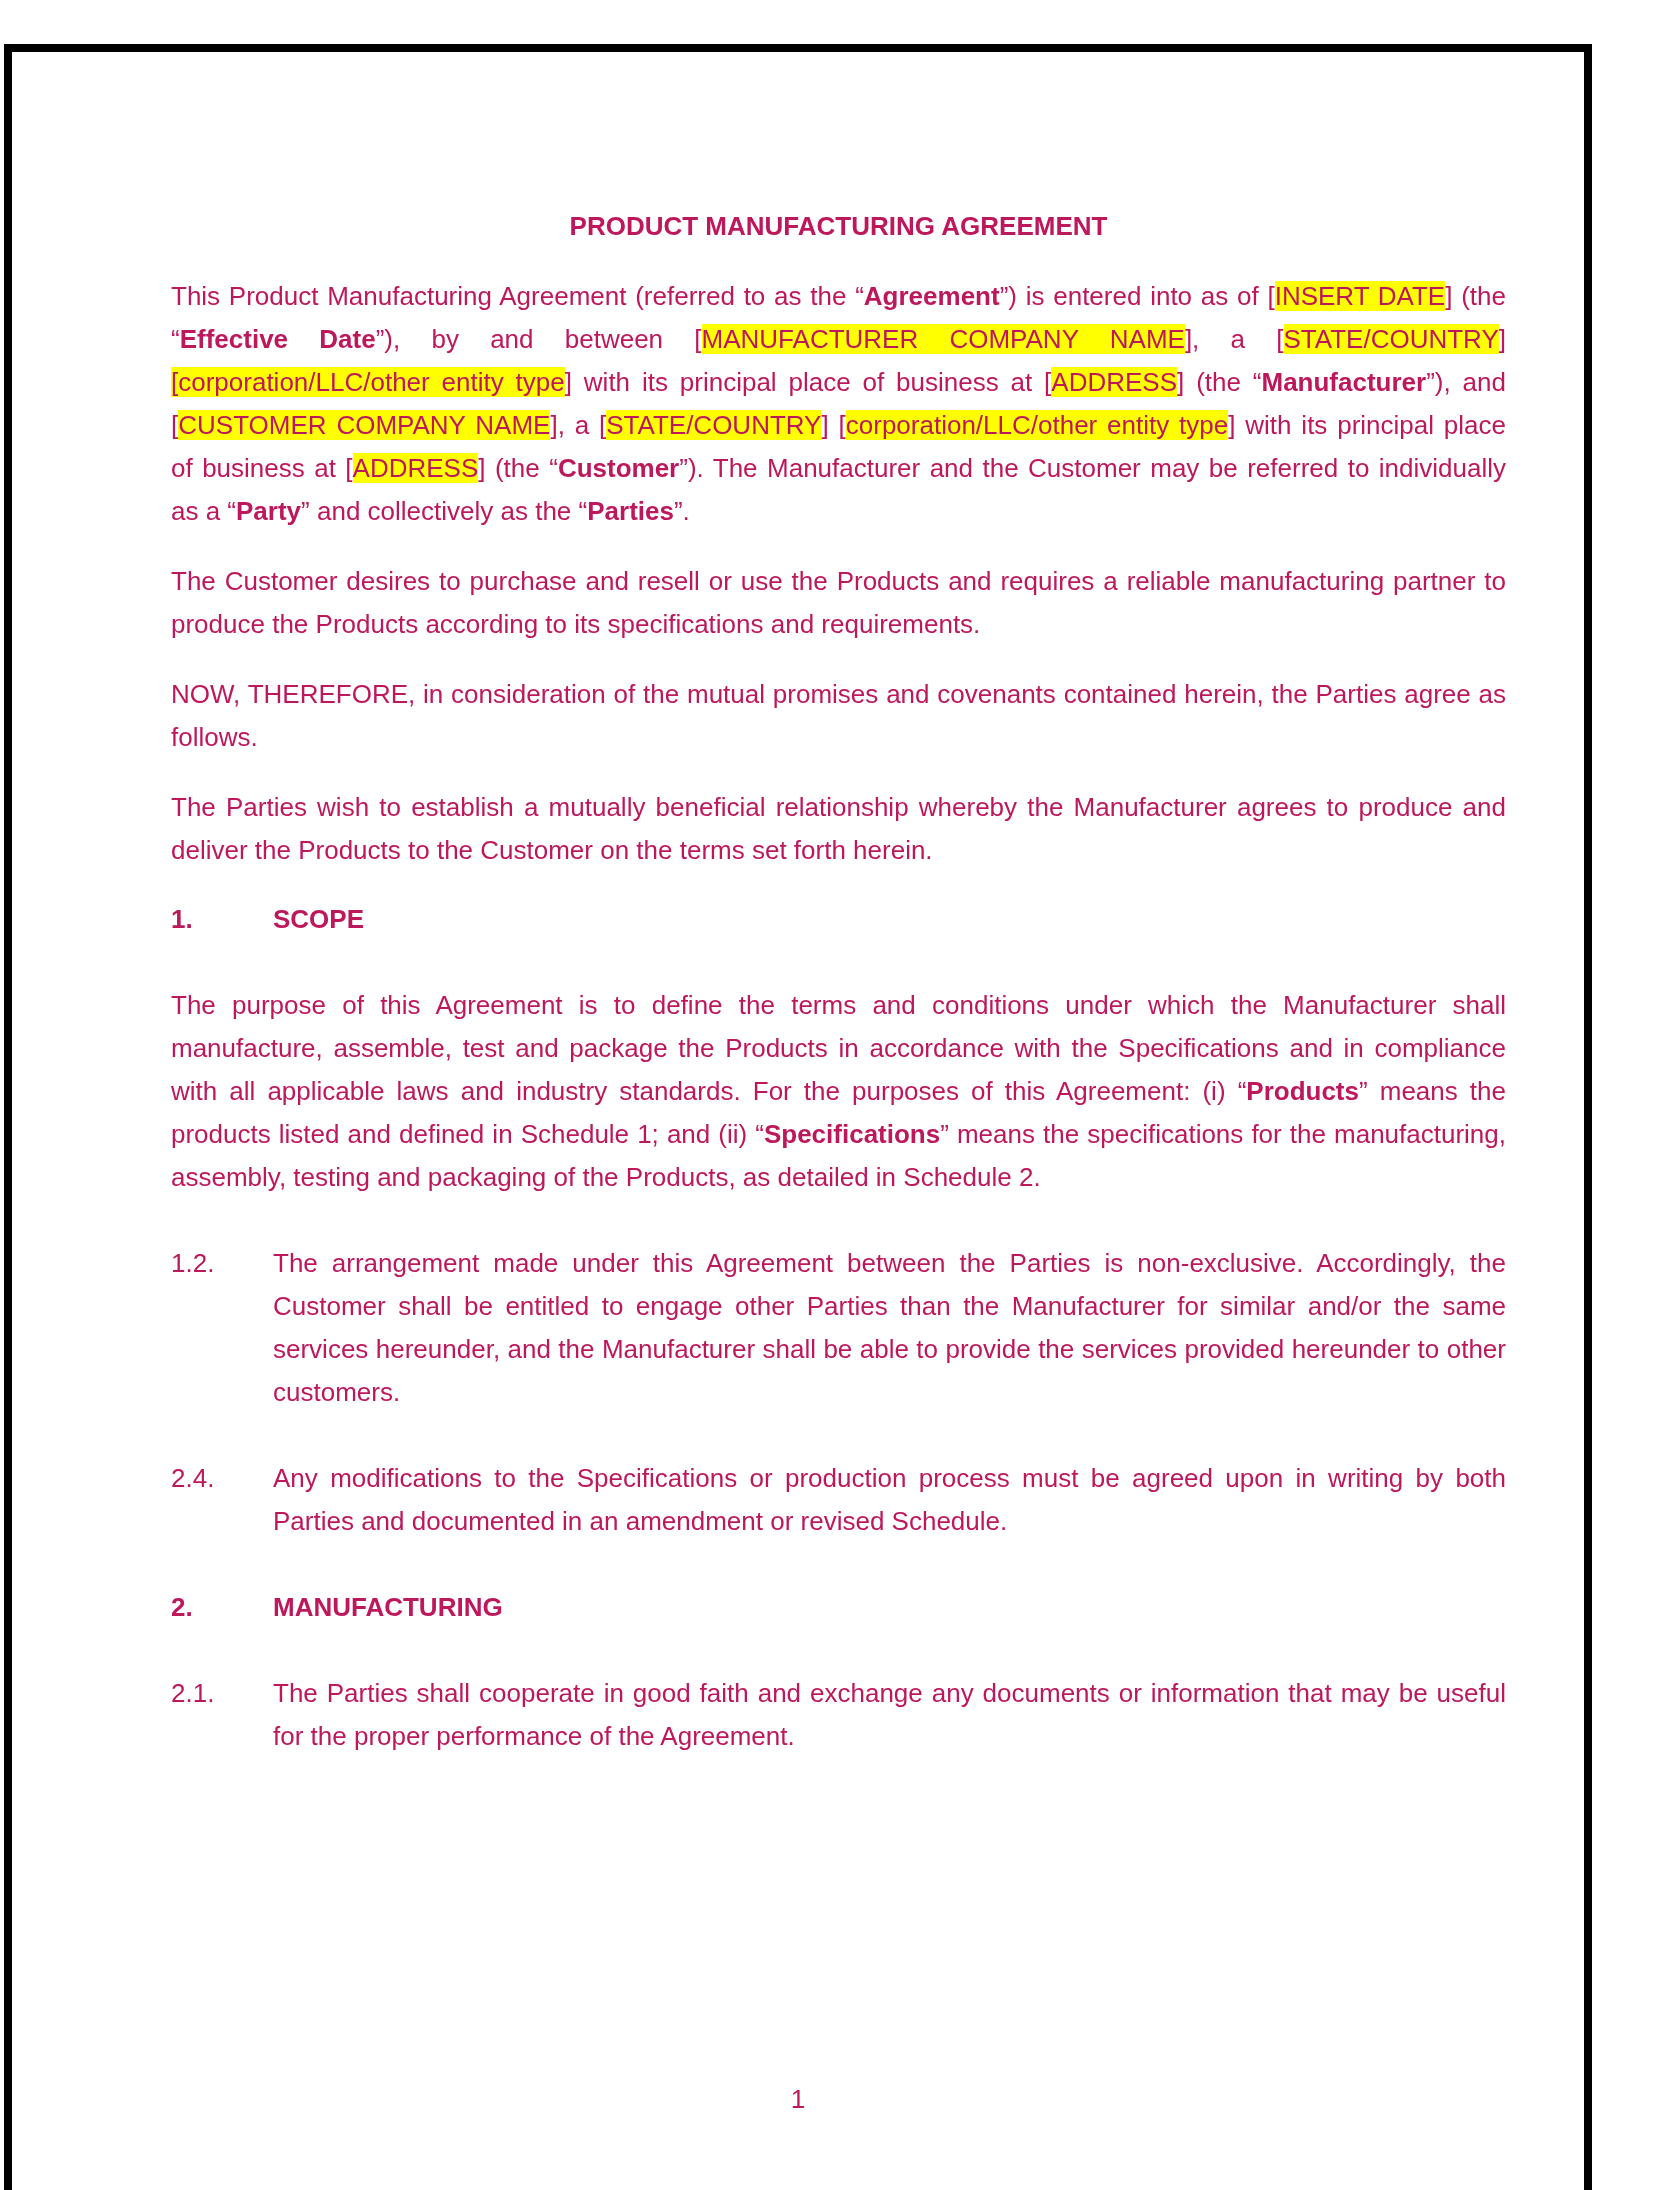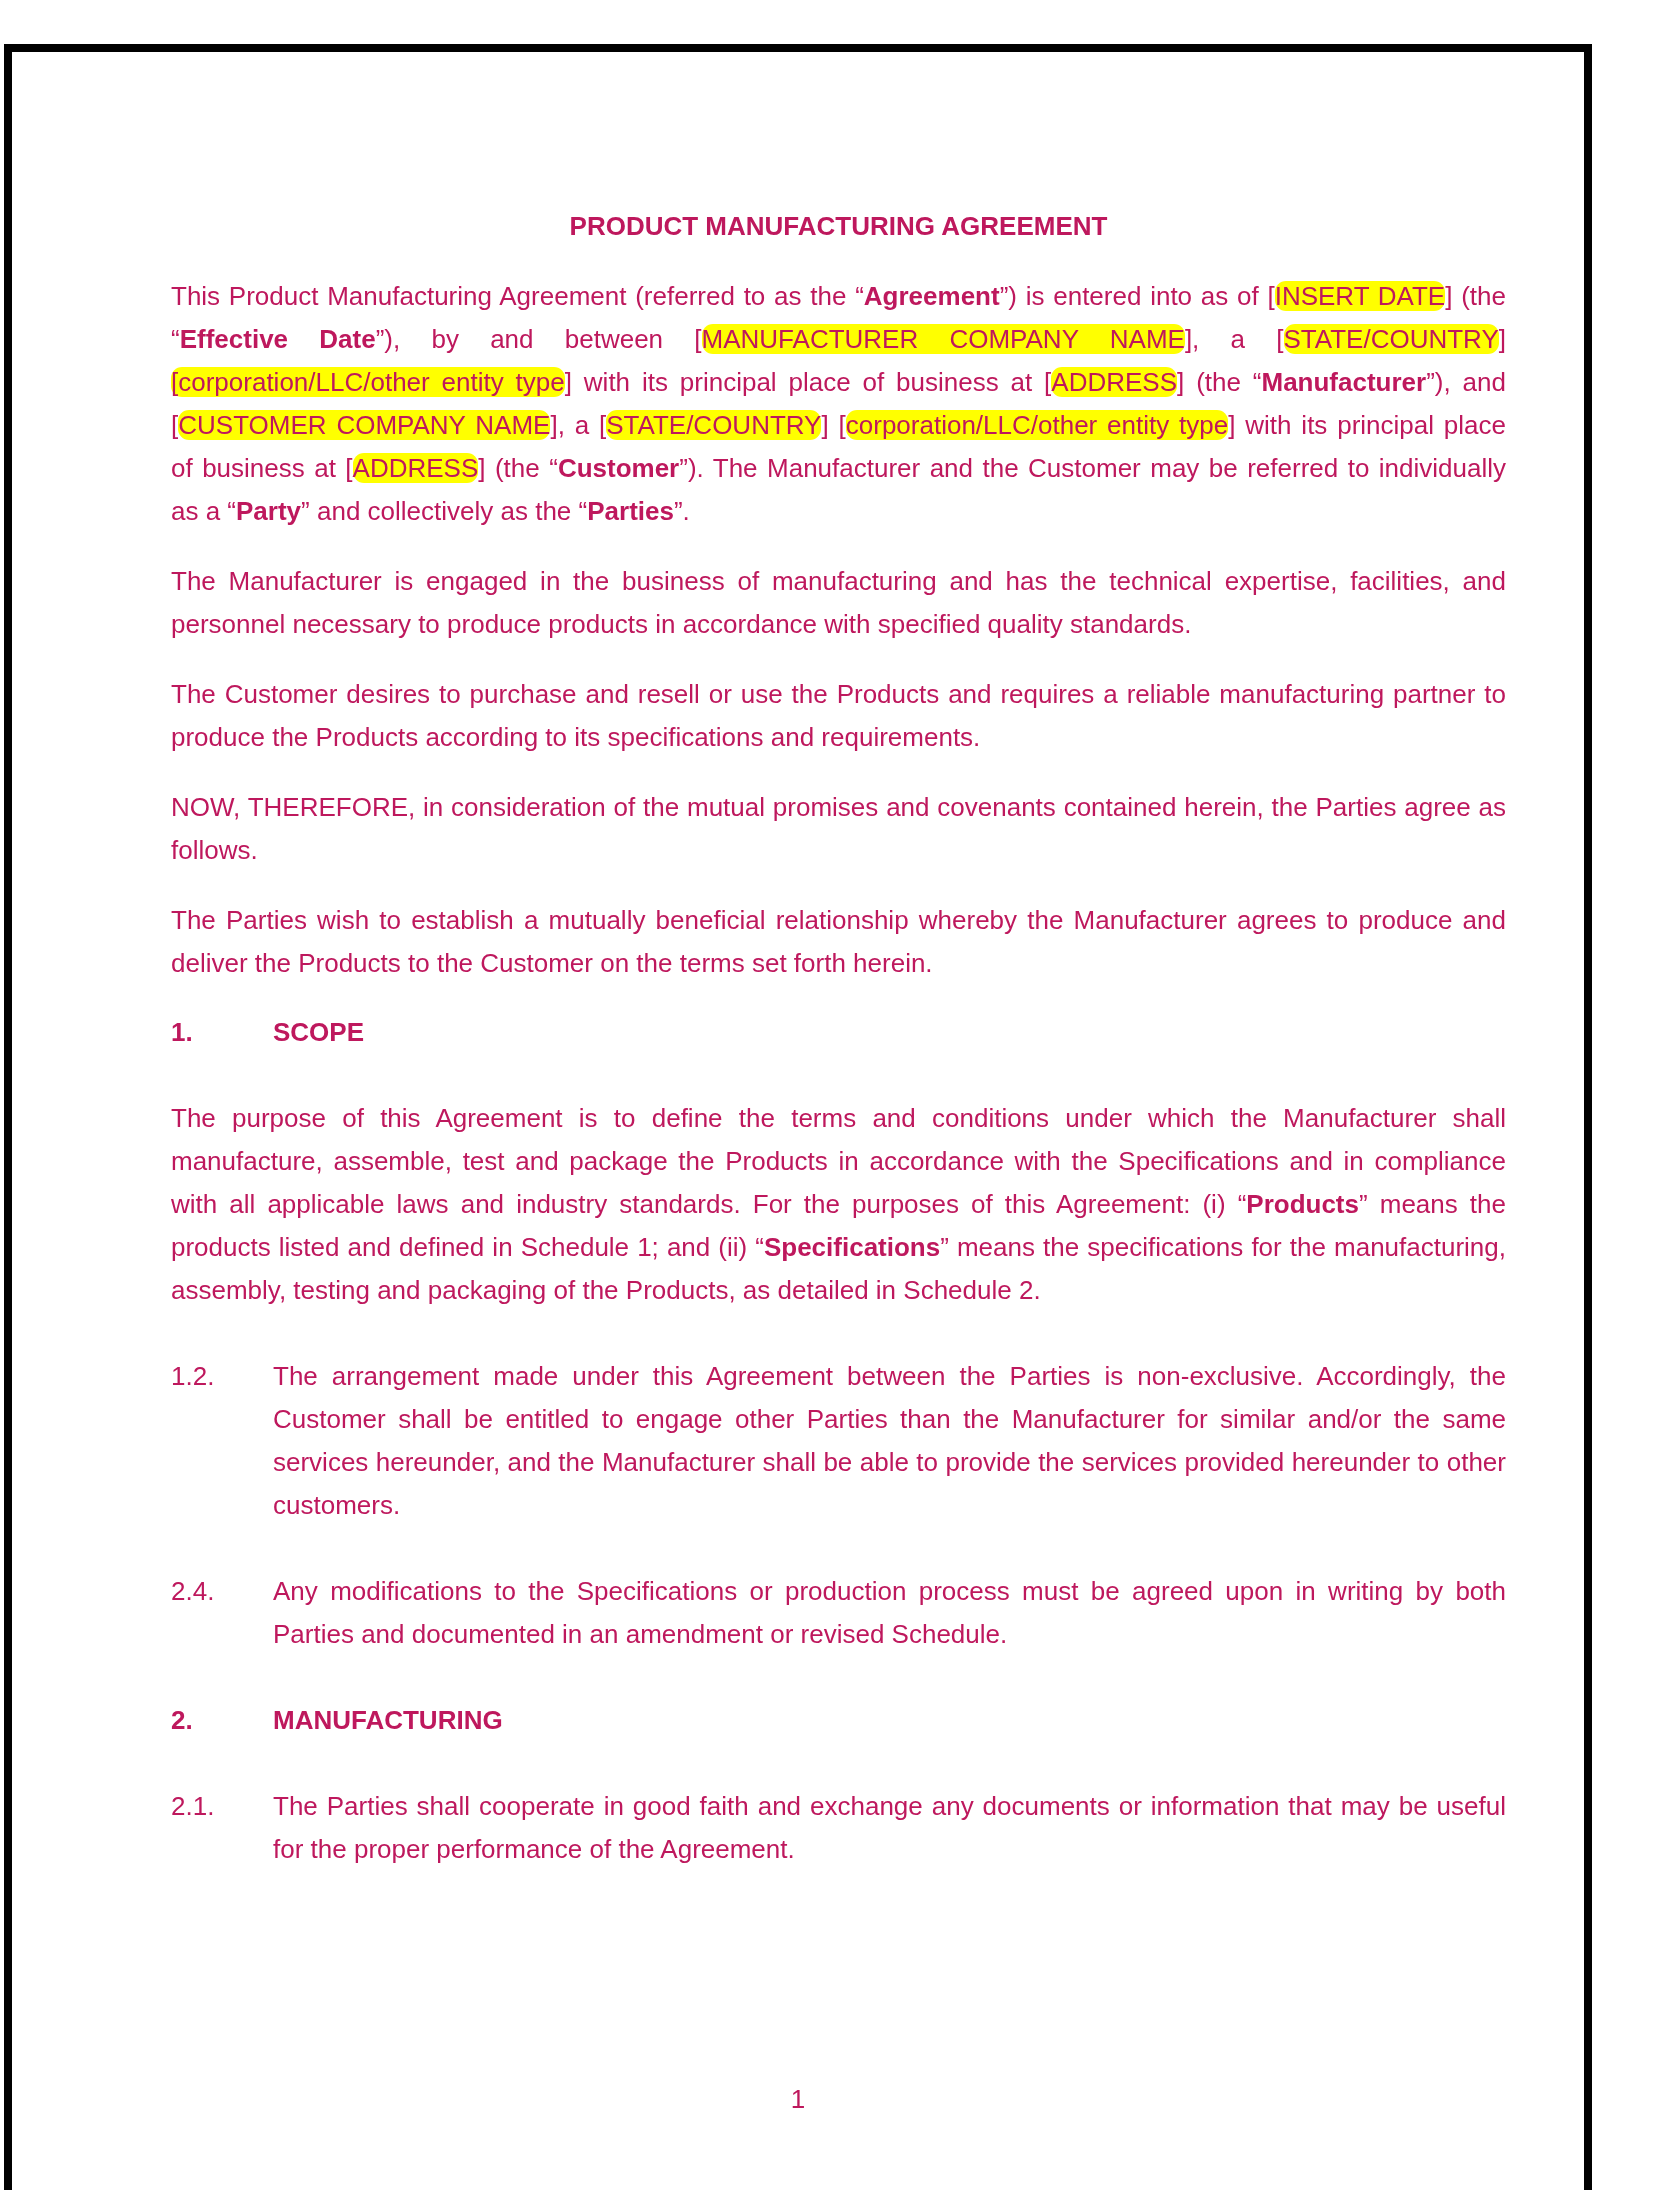--- a/index.html
+++ b/index.html
@@ -32,38 +32,37 @@
   }
   .clause{
     display:flex;
     font-size:26px;line-height:43px;
     margin:43px 0 0 0;
   }
   .clause .num{flex:0 0 102px;}
   .clause .body{flex:1;text-align:justify;}
   .heading{font-weight:bold;}
   #sections > .heading:first-child{margin-top:26px;}
-  .hl{background:#ffff00;border-radius:11px;}
+  .hl{background:#ffff00;}
   .b{font-weight:bold;}
   .footer{
     position:absolute;left:0;right:0;top:2038px;
     text-align:center;
     font-size:26px;line-height:43px;
   }
 </style>
 </head>
 <body>
 
 <div class="page">
   <div class="frame"></div>
   <div class="content">
     <h1 class="title">PRODUCT MANUFACTURING AGREEMENT</h1>
     <div id="preamble">
         <p class="para"><span>This Product Manufacturing Agreement (referred to as the “</span><span class="b">Agreement</span><span>”) is entered into as of [</span><span class="hl">INSERT DATE</span><span>] (the “</span><span class="b">Effective Date</span><span>”), by and between [</span><span class="hl">MANUFACTURER COMPANY NAME</span><span>], a [</span><span class="hl">STATE/COUNTRY</span><span>] </span><span class="hl">[corporation/LLC/other entity type</span><span>] with its principal place of business at [</span><span class="hl">ADDRESS</span><span>] (the “</span><span class="b">Manufacturer</span><span>”), and [</span><span class="hl">CUSTOMER COMPANY NAME</span><span>], a [</span><span class="hl">STATE/COUNTRY</span><span>] [</span><span class="hl">corporation/LLC/other entity type</span><span>] with its principal place of business at [</span><span class="hl">ADDRESS</span><span>] (the “</span><span class="b">Customer</span><span>”). The Manufacturer and the Customer may be referred to individually as a “</span><span class="b">Party</span><span>” and collectively as the “</span><span class="b">Parties</span><span>”.</span></p>
-        <p class="para"><span>The Manufacturer is engaged in the business of manufacturing and has the technical expertise, facilities, and personnel necessary to produce products in accordance with specified quality standards.</span></p>
         <p class="para"><span>The Customer desires to purchase and resell or use the Products and requires a reliable manufacturing partner to produce the Products according to its specifications and requirements.</span></p>
         <p class="para"><span>NOW, THEREFORE, in consideration of the mutual promises and covenants contained herein, the Parties agree as follows.</span></p>
         <p class="para"><span>The Parties wish to establish a mutually beneficial relationship whereby the Manufacturer agrees to produce and deliver the Products to the Customer on the terms set forth herein.</span></p>
       </div>
     <div id="sections">
         <div class="clause heading">
           <span class="num">1.</span>
           <span class="body">SCOPE</span>
         </div>
         <div class="clause">

